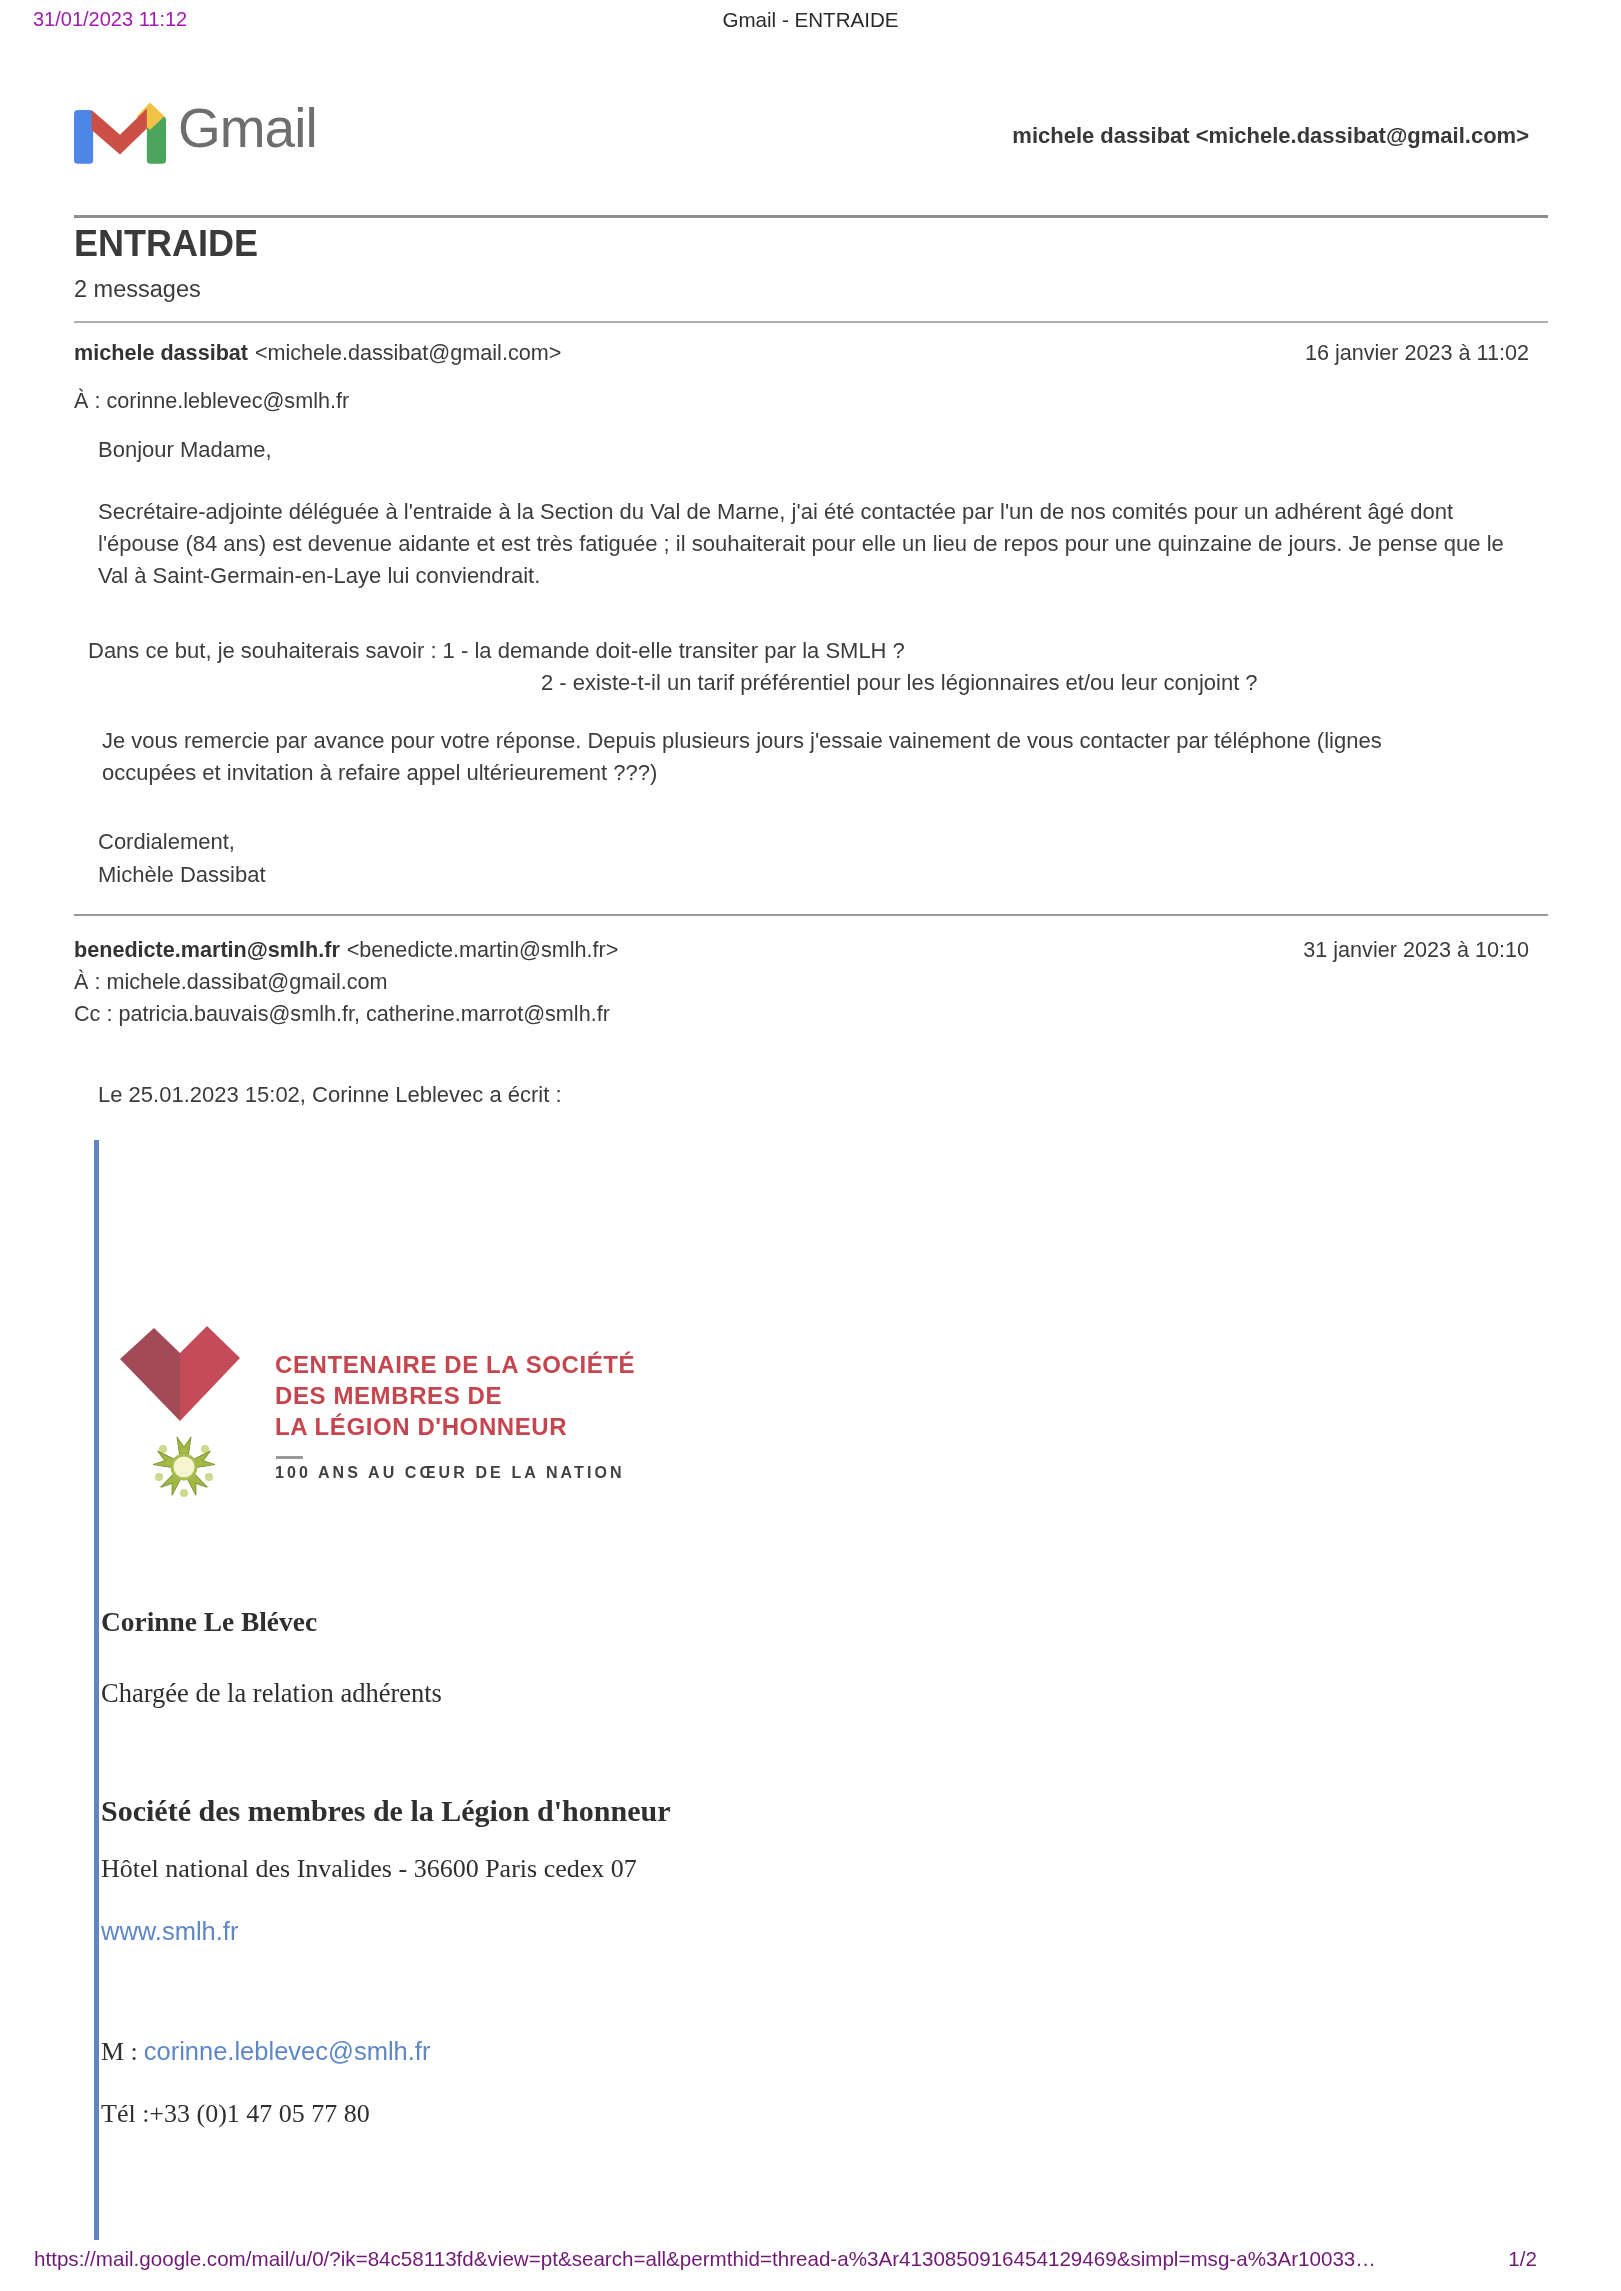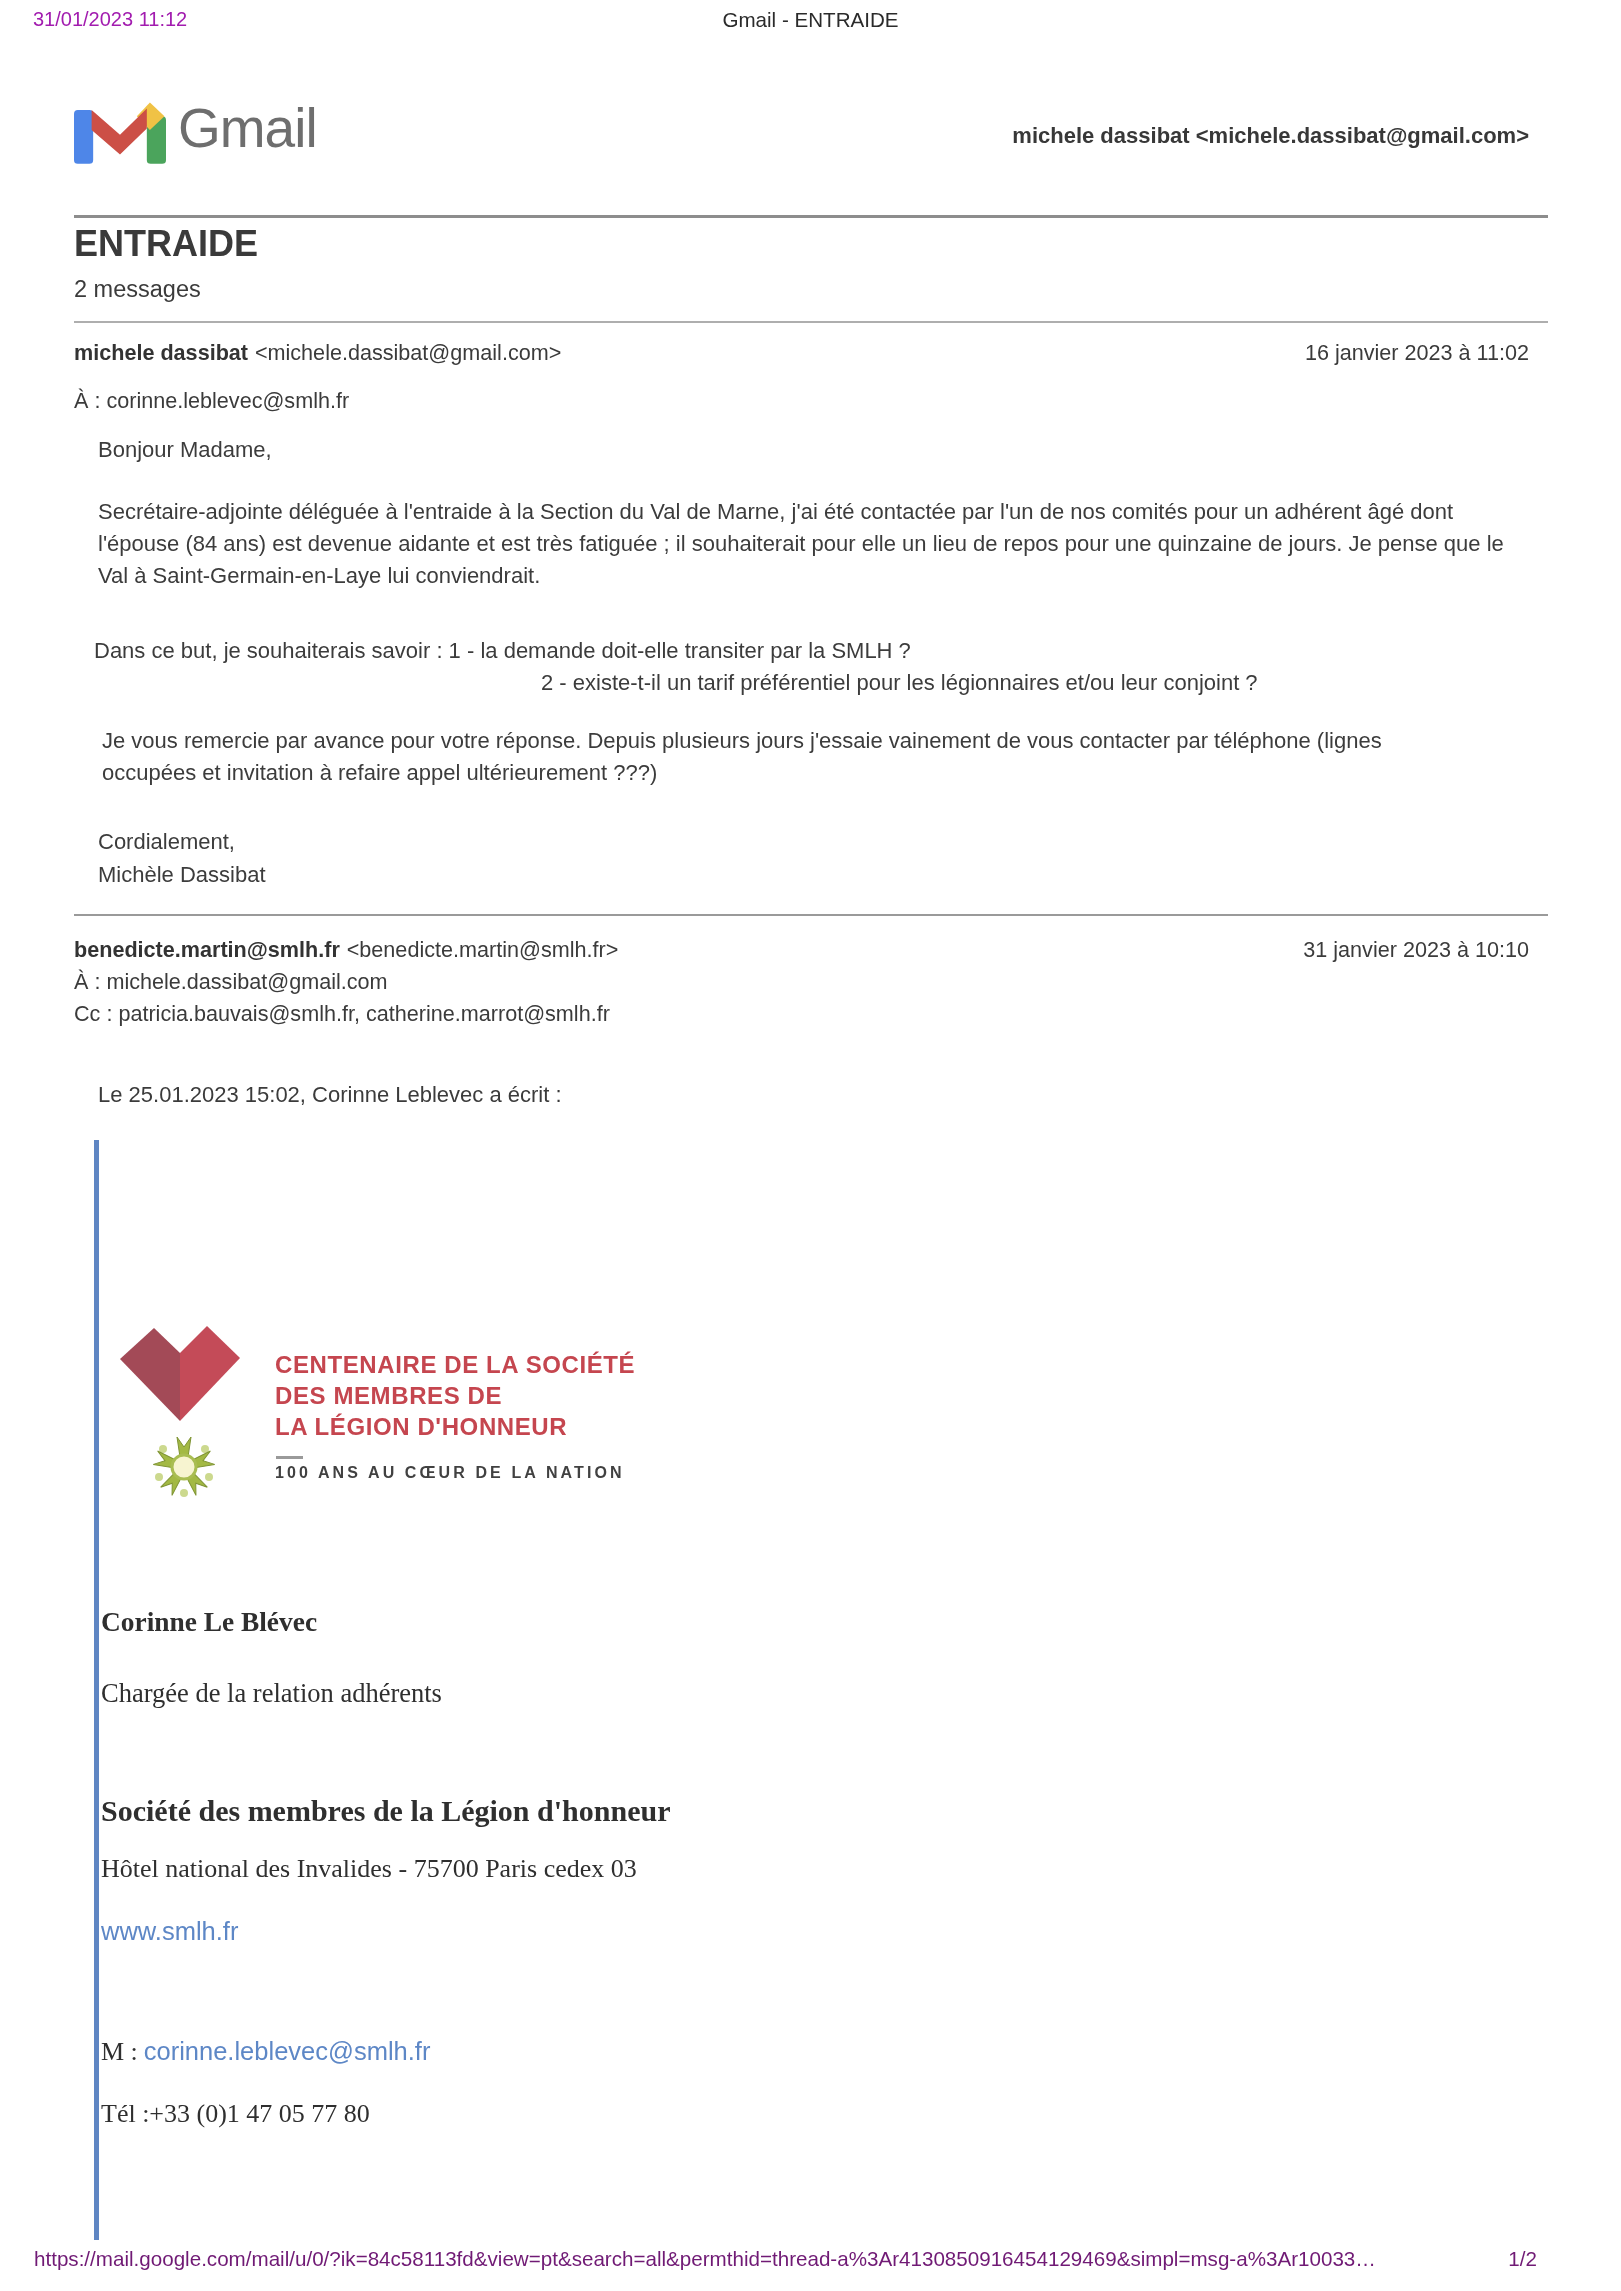--- a/index.html
+++ b/index.html
@@ -30,21 +30,21 @@
   .to1{left:74px;top:370px;margin-top:16px;}
   .from2{left:74px;top:935px;}
   .date2{right:92px;top:935px;}
   .to2{left:74px;top:967px;}
   .cc2{left:74px;top:999px;}
   .from-email{margin-left:6.9px;font-weight:normal;}
   
   .btxt{font-size:22px;line-height:32px;color:#3c3c3c;margin:0;}
   .greeting{left:98px;top:434px;}
   .para1{left:98px;top:496px;width:1416px;}
-  .q1{left:94px;top:635px;}
+  .q1{left:88px;top:635px;}
   .q2{left:541px;top:667px;}
   .para2{left:102px;top:725px;width:1372px;}
   .closing{left:98px;top:826px;}
   .sig1{left:98px;top:859px;}
   .quote-intro{left:98px;top:1082px;font-size:22px;}
   
   .quote-bar{left:94px;top:1140px;width:4.9px;height:1100px;background:#5f86c3;}
   .heart{left:120px;top:1325px;width:120px;height:96px;}
   .medal{left:147px;top:1427px;width:74px;height:76px;}
   .logo-text{left:275px;top:1349px;font-size:24px;line-height:31px;font-weight:bold;
@@ -148,21 +148,21 @@
     <div>CENTENAIRE DE LA SOCIÉTÉ</div>
     <div>DES MEMBRES DE</div>
     <div>LA LÉGION D'HONNEUR</div>
   </div>
   <div class="abs logo-dash"></div>
   <div class="abs logo-tagline">100 ANS AU CŒUR DE LA NATION</div>
 
   <div class="abs serif sig-name">Corinne Le Blévec</div>
   <div class="abs serif sig-role">Chargée de la relation adhérents</div>
   <div class="abs serif sig-org">Société des membres de la Légion d'honneur</div>
-  <div class="abs serif sig-addr">Hôtel national des Invalides - 75700 Paris cedex 03</div>
+  <div class="abs serif sig-addr">Hôtel national des Invalides - 36600 Paris cedex 07</div>
   <a href="#" class="abs sig-site">www.smlh.fr</a>
   <div class="abs serif sig-mail">
     <span>M :</span><a href="#">corinne.leblevec@smlh.fr</a>
   </div>
   <div class="abs serif sig-tel">Tél :+33 (0)1 47 05 77 80</div>
 
   <div class="abs footer">
     <span class="url">https://mail.google.com/mail/u/0/?ik=84c58113fd&amp;view=pt&amp;search=all&amp;permthid=thread-a%3Ar4130850916454129469&amp;simpl=msg-a%3Ar10033…</span>
     <span class="pagenum">1/2</span>
   </div>

